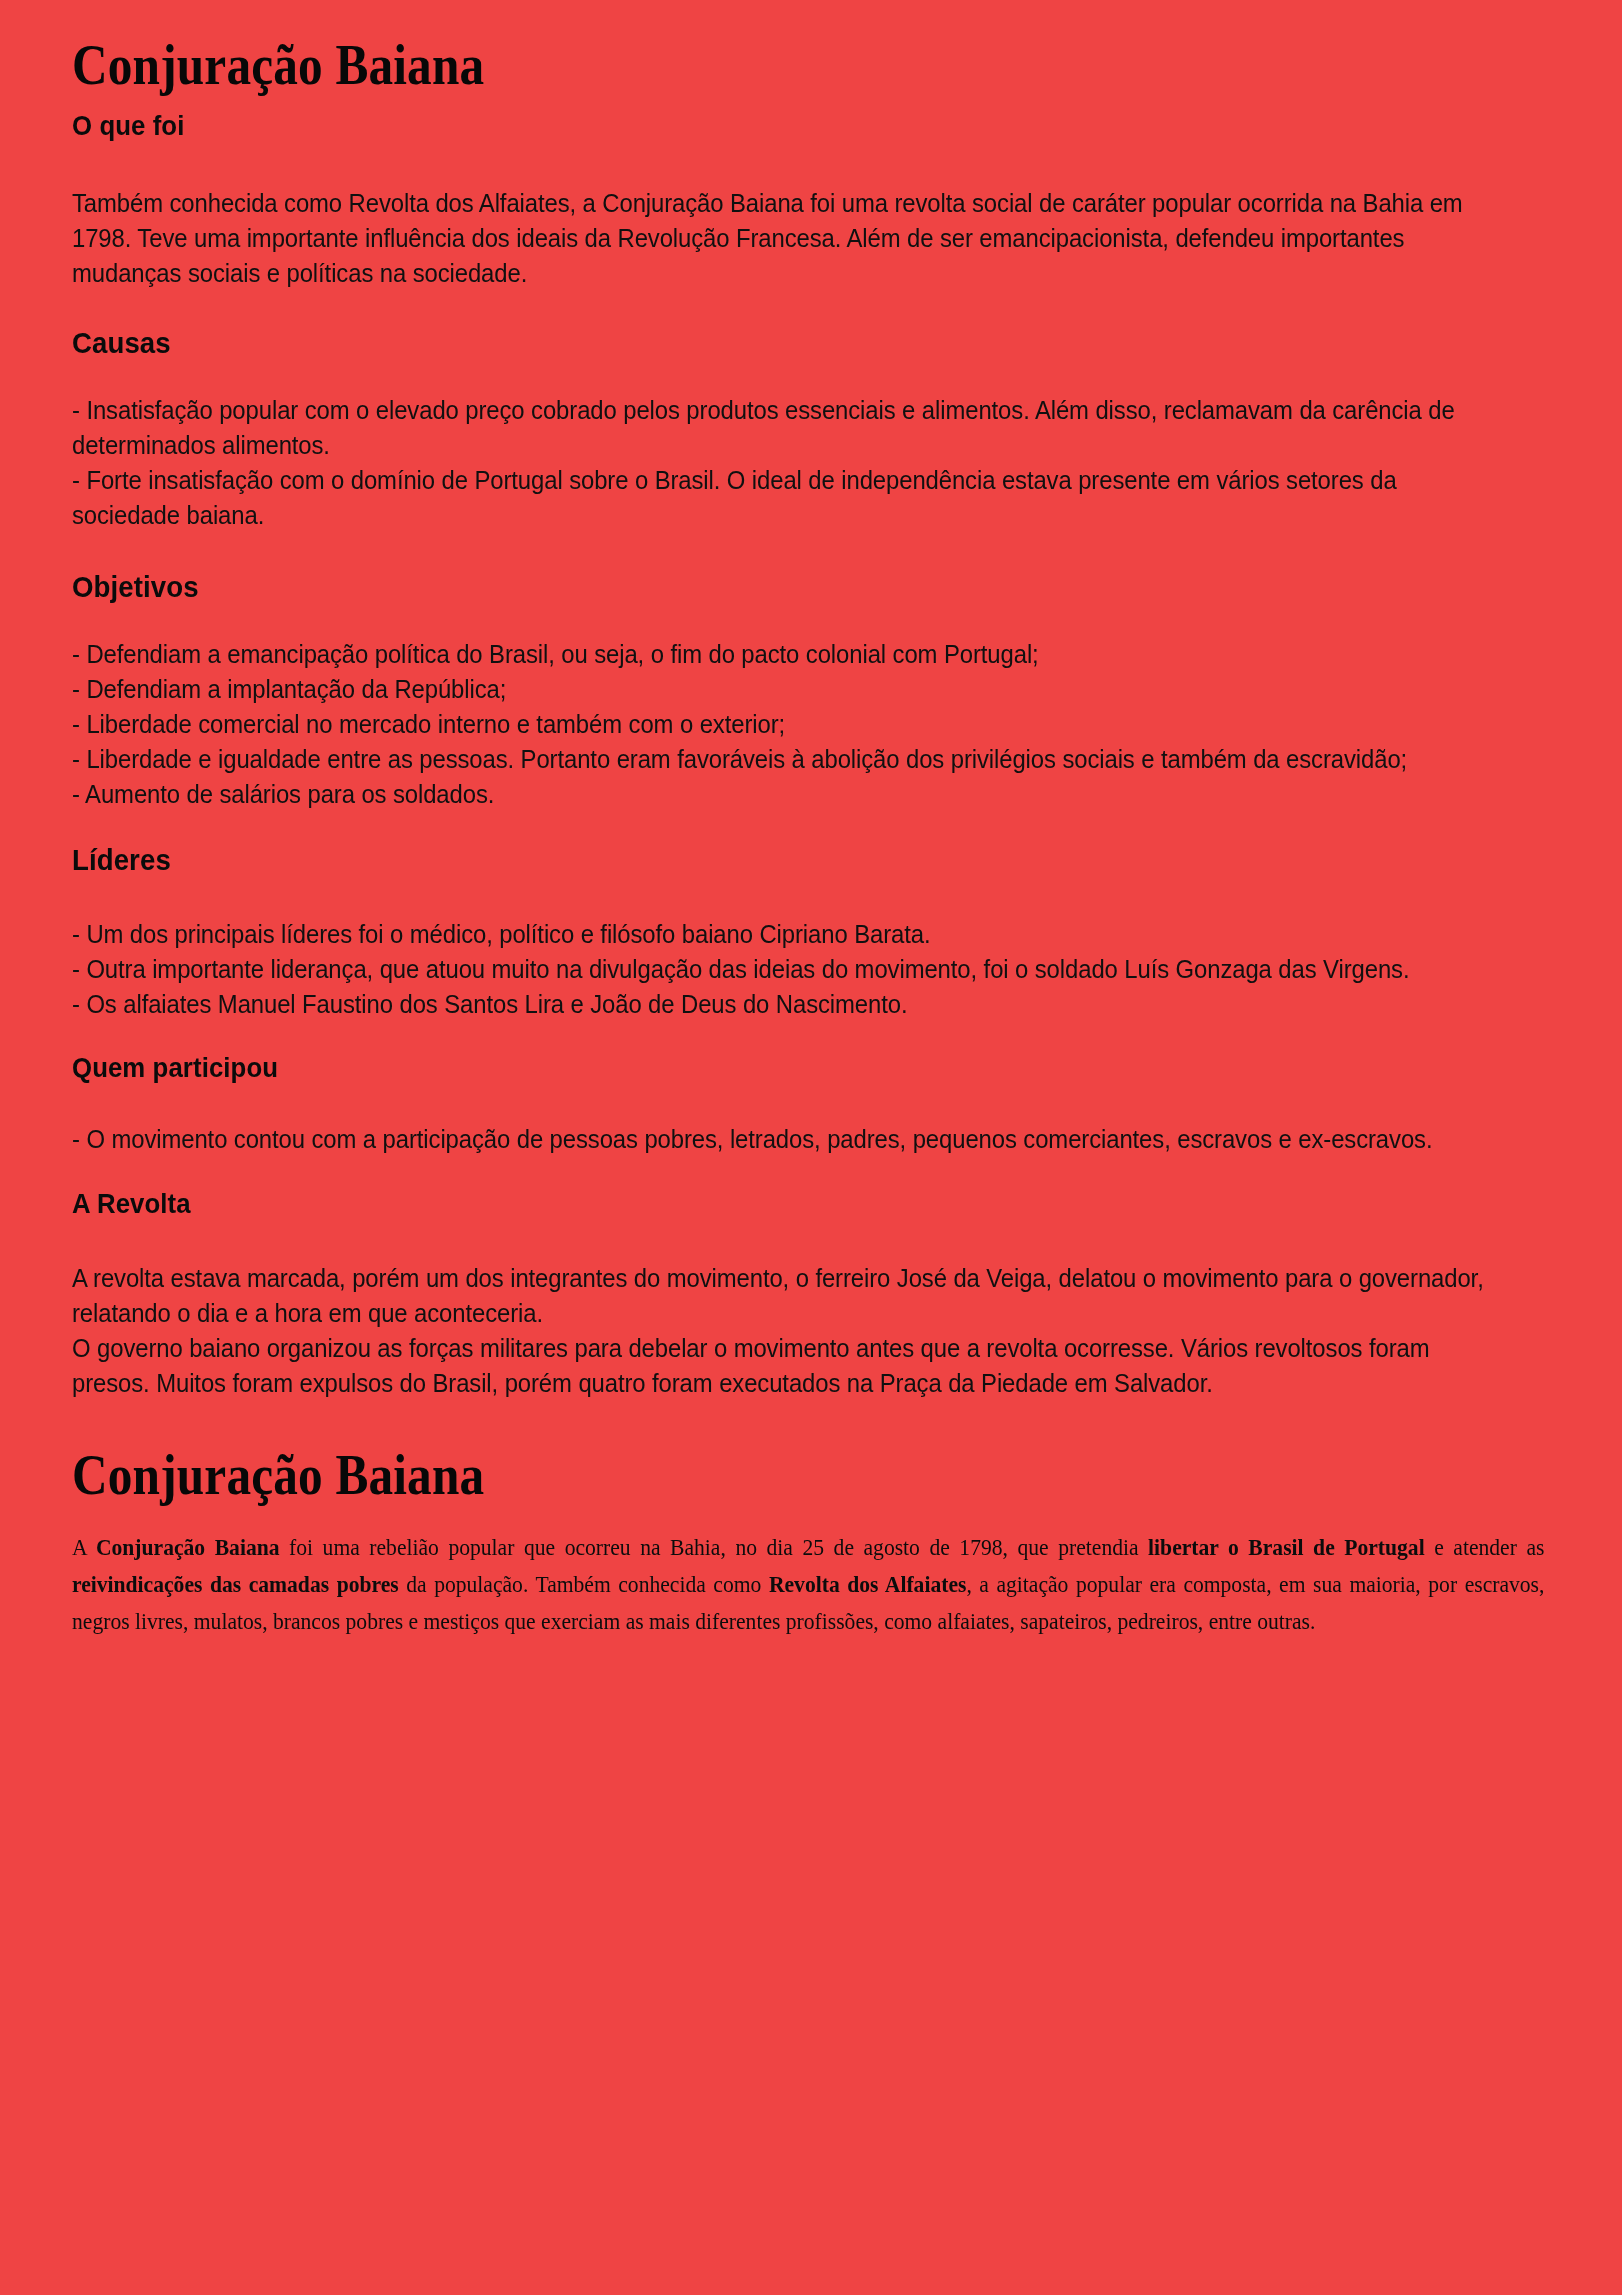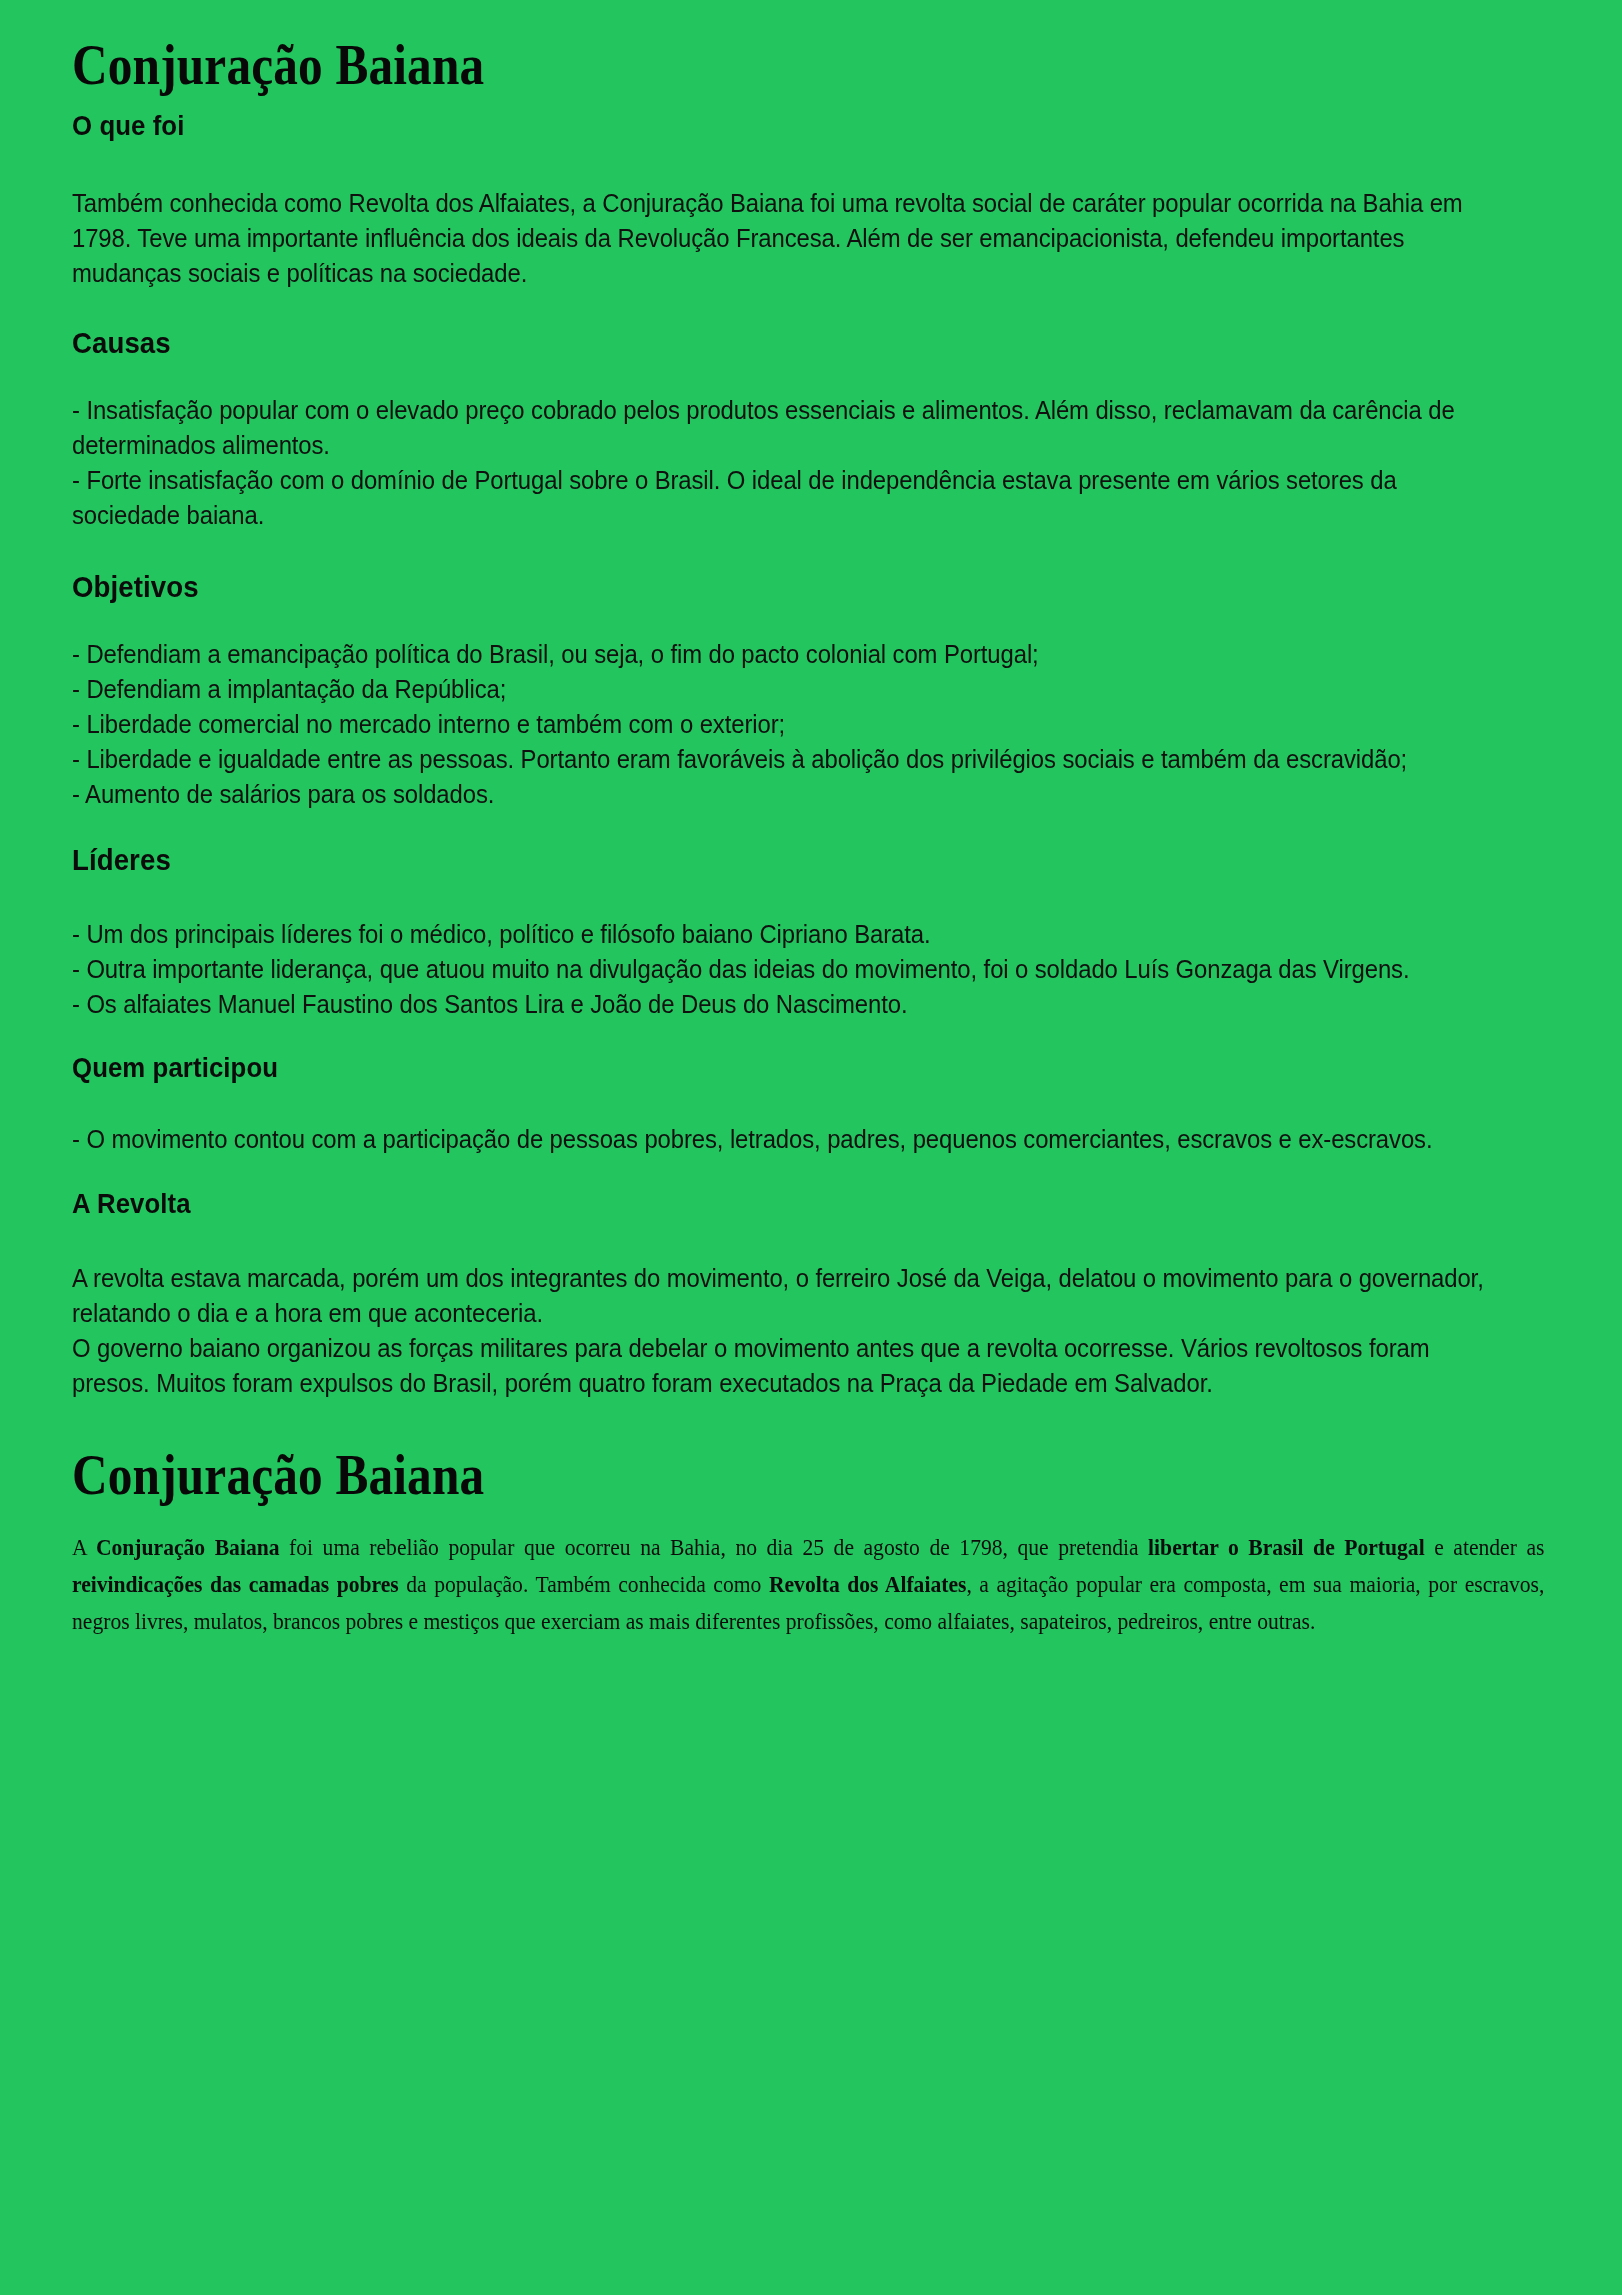--- a/index.html
+++ b/index.html
@@ -14,21 +14,21 @@
     position: relative;
     overflow: hidden;
     font-family: "Liberation Sans", sans-serif;
     color: #0a0a0a;
     -webkit-font-smoothing: none;
   }
 
   .page {
     position: absolute;
     inset: 0;
-    background: #22c55e;
+    background: #ef4444;
     padding: 0;
   }
 
   .content {
     position: absolute;
     left: 72px;
     top: 37px;
     width: 1487px;
   }
 

